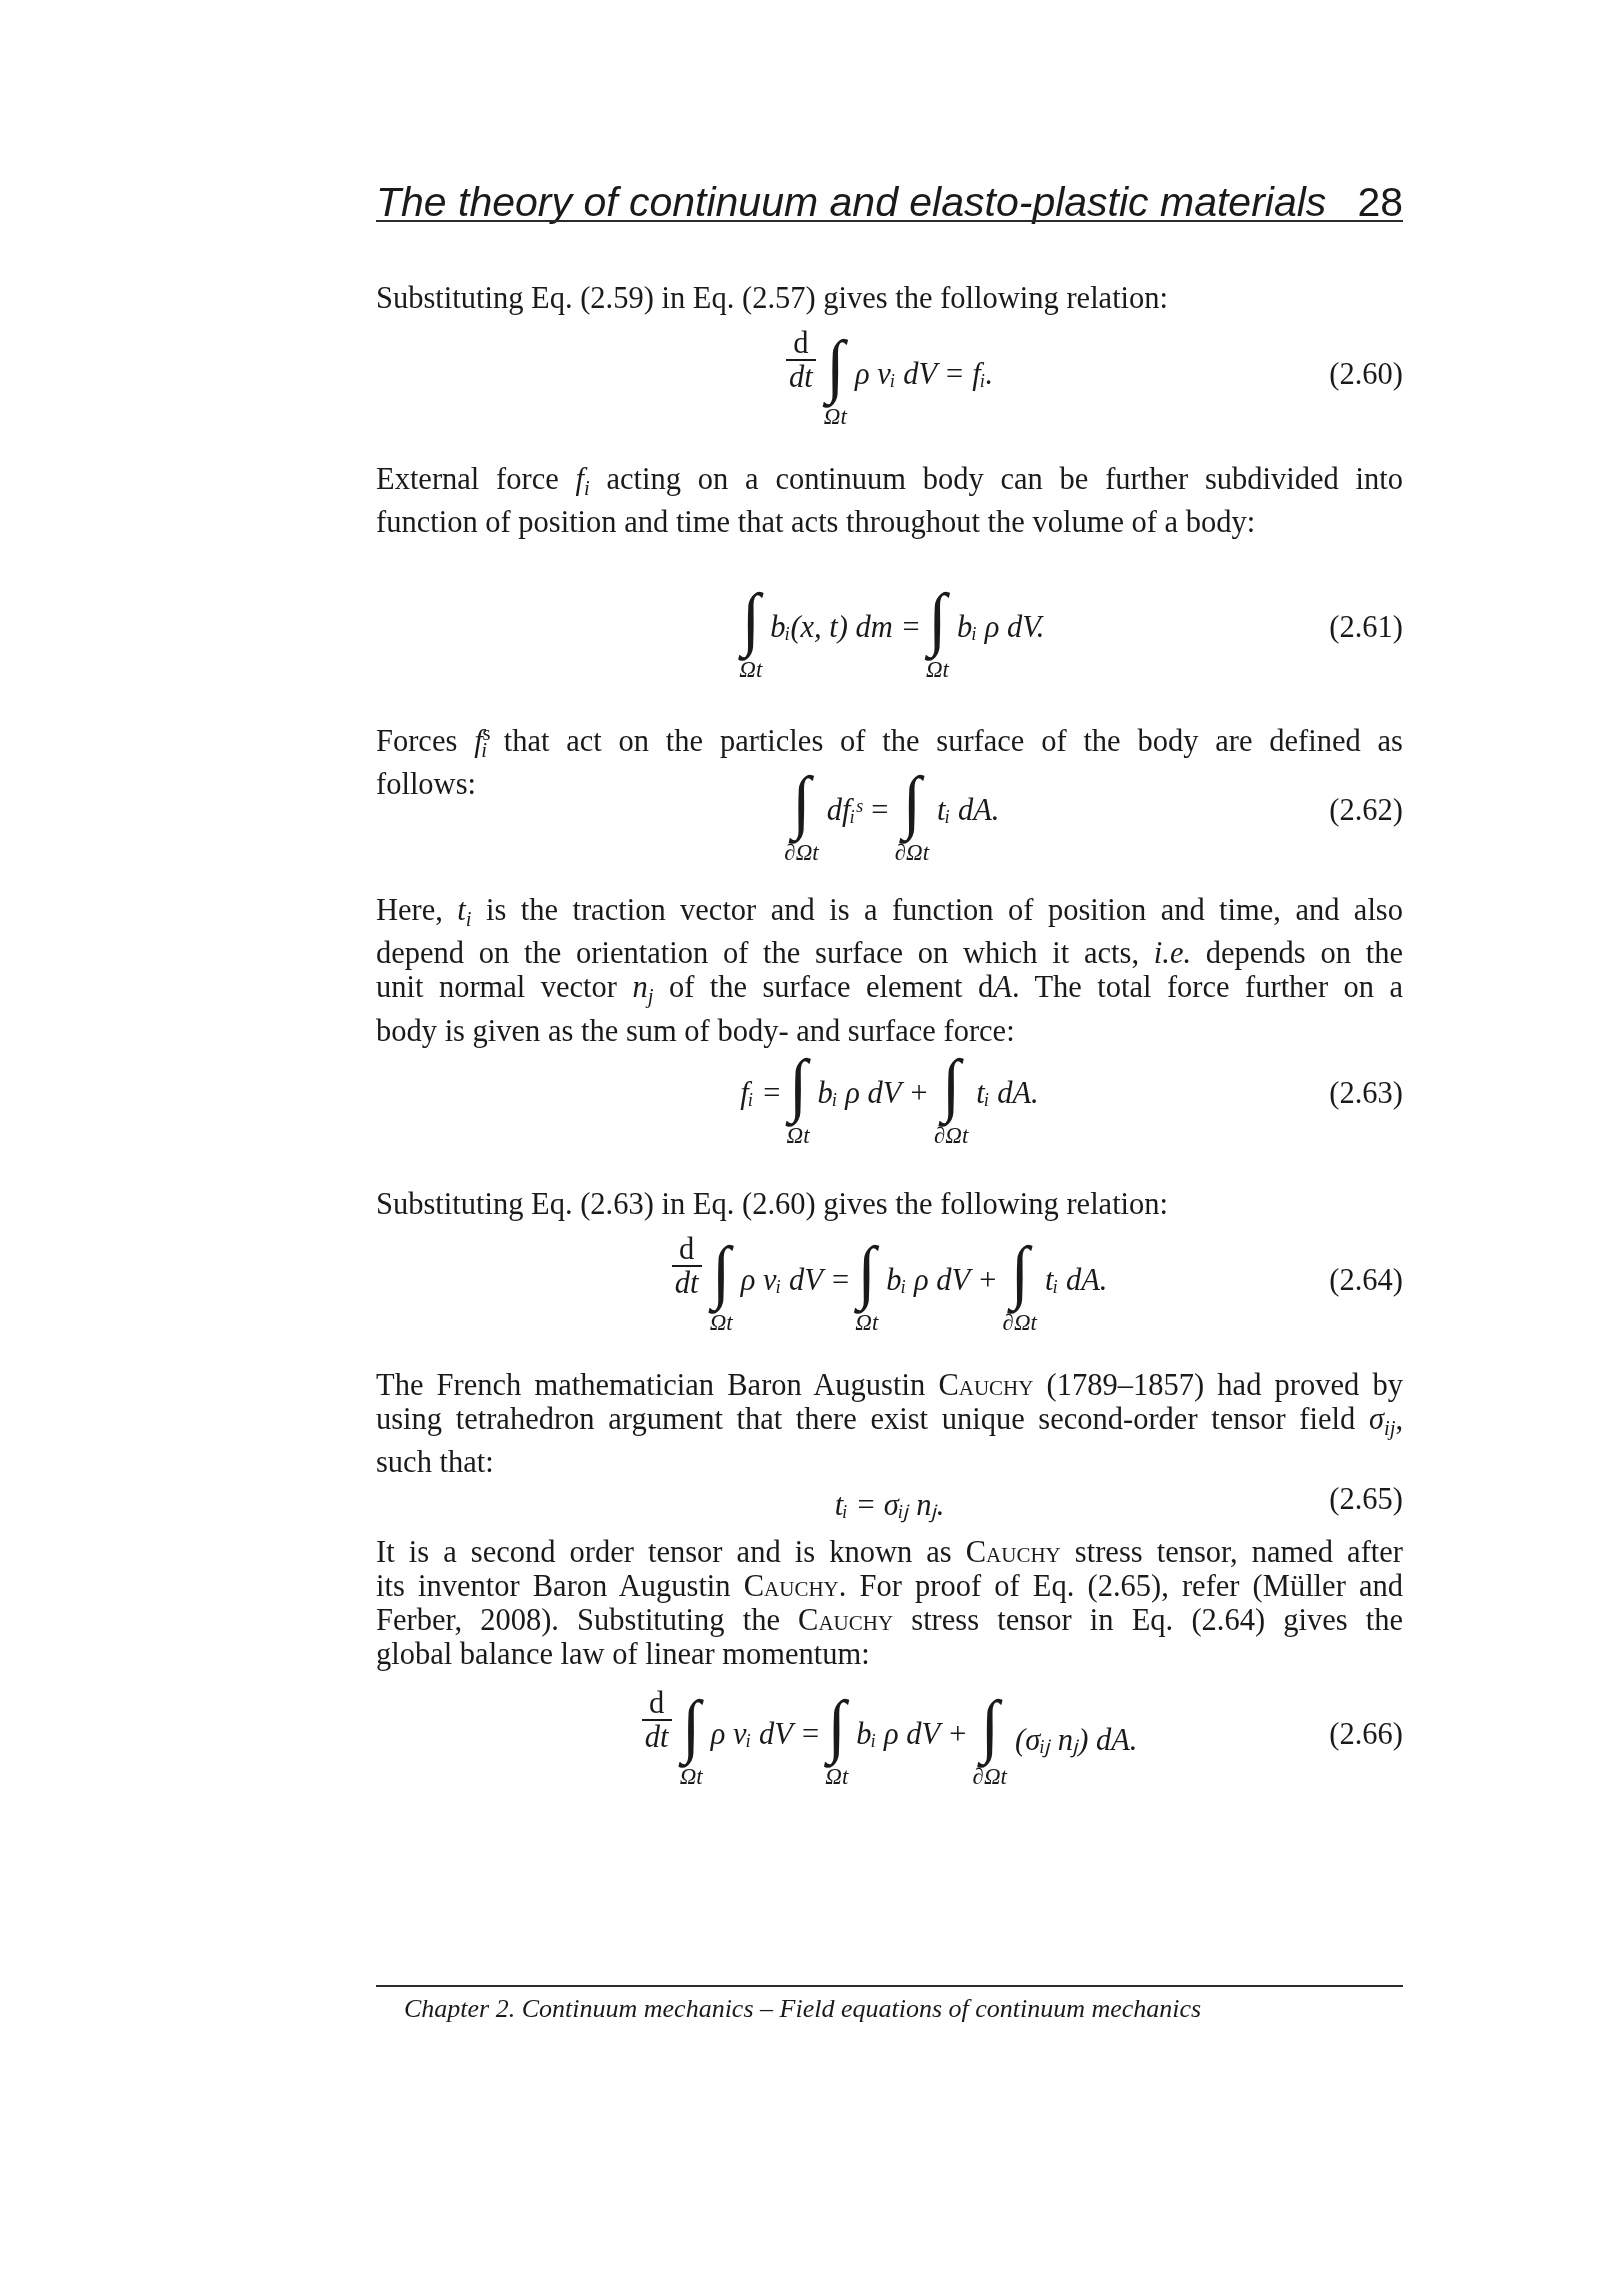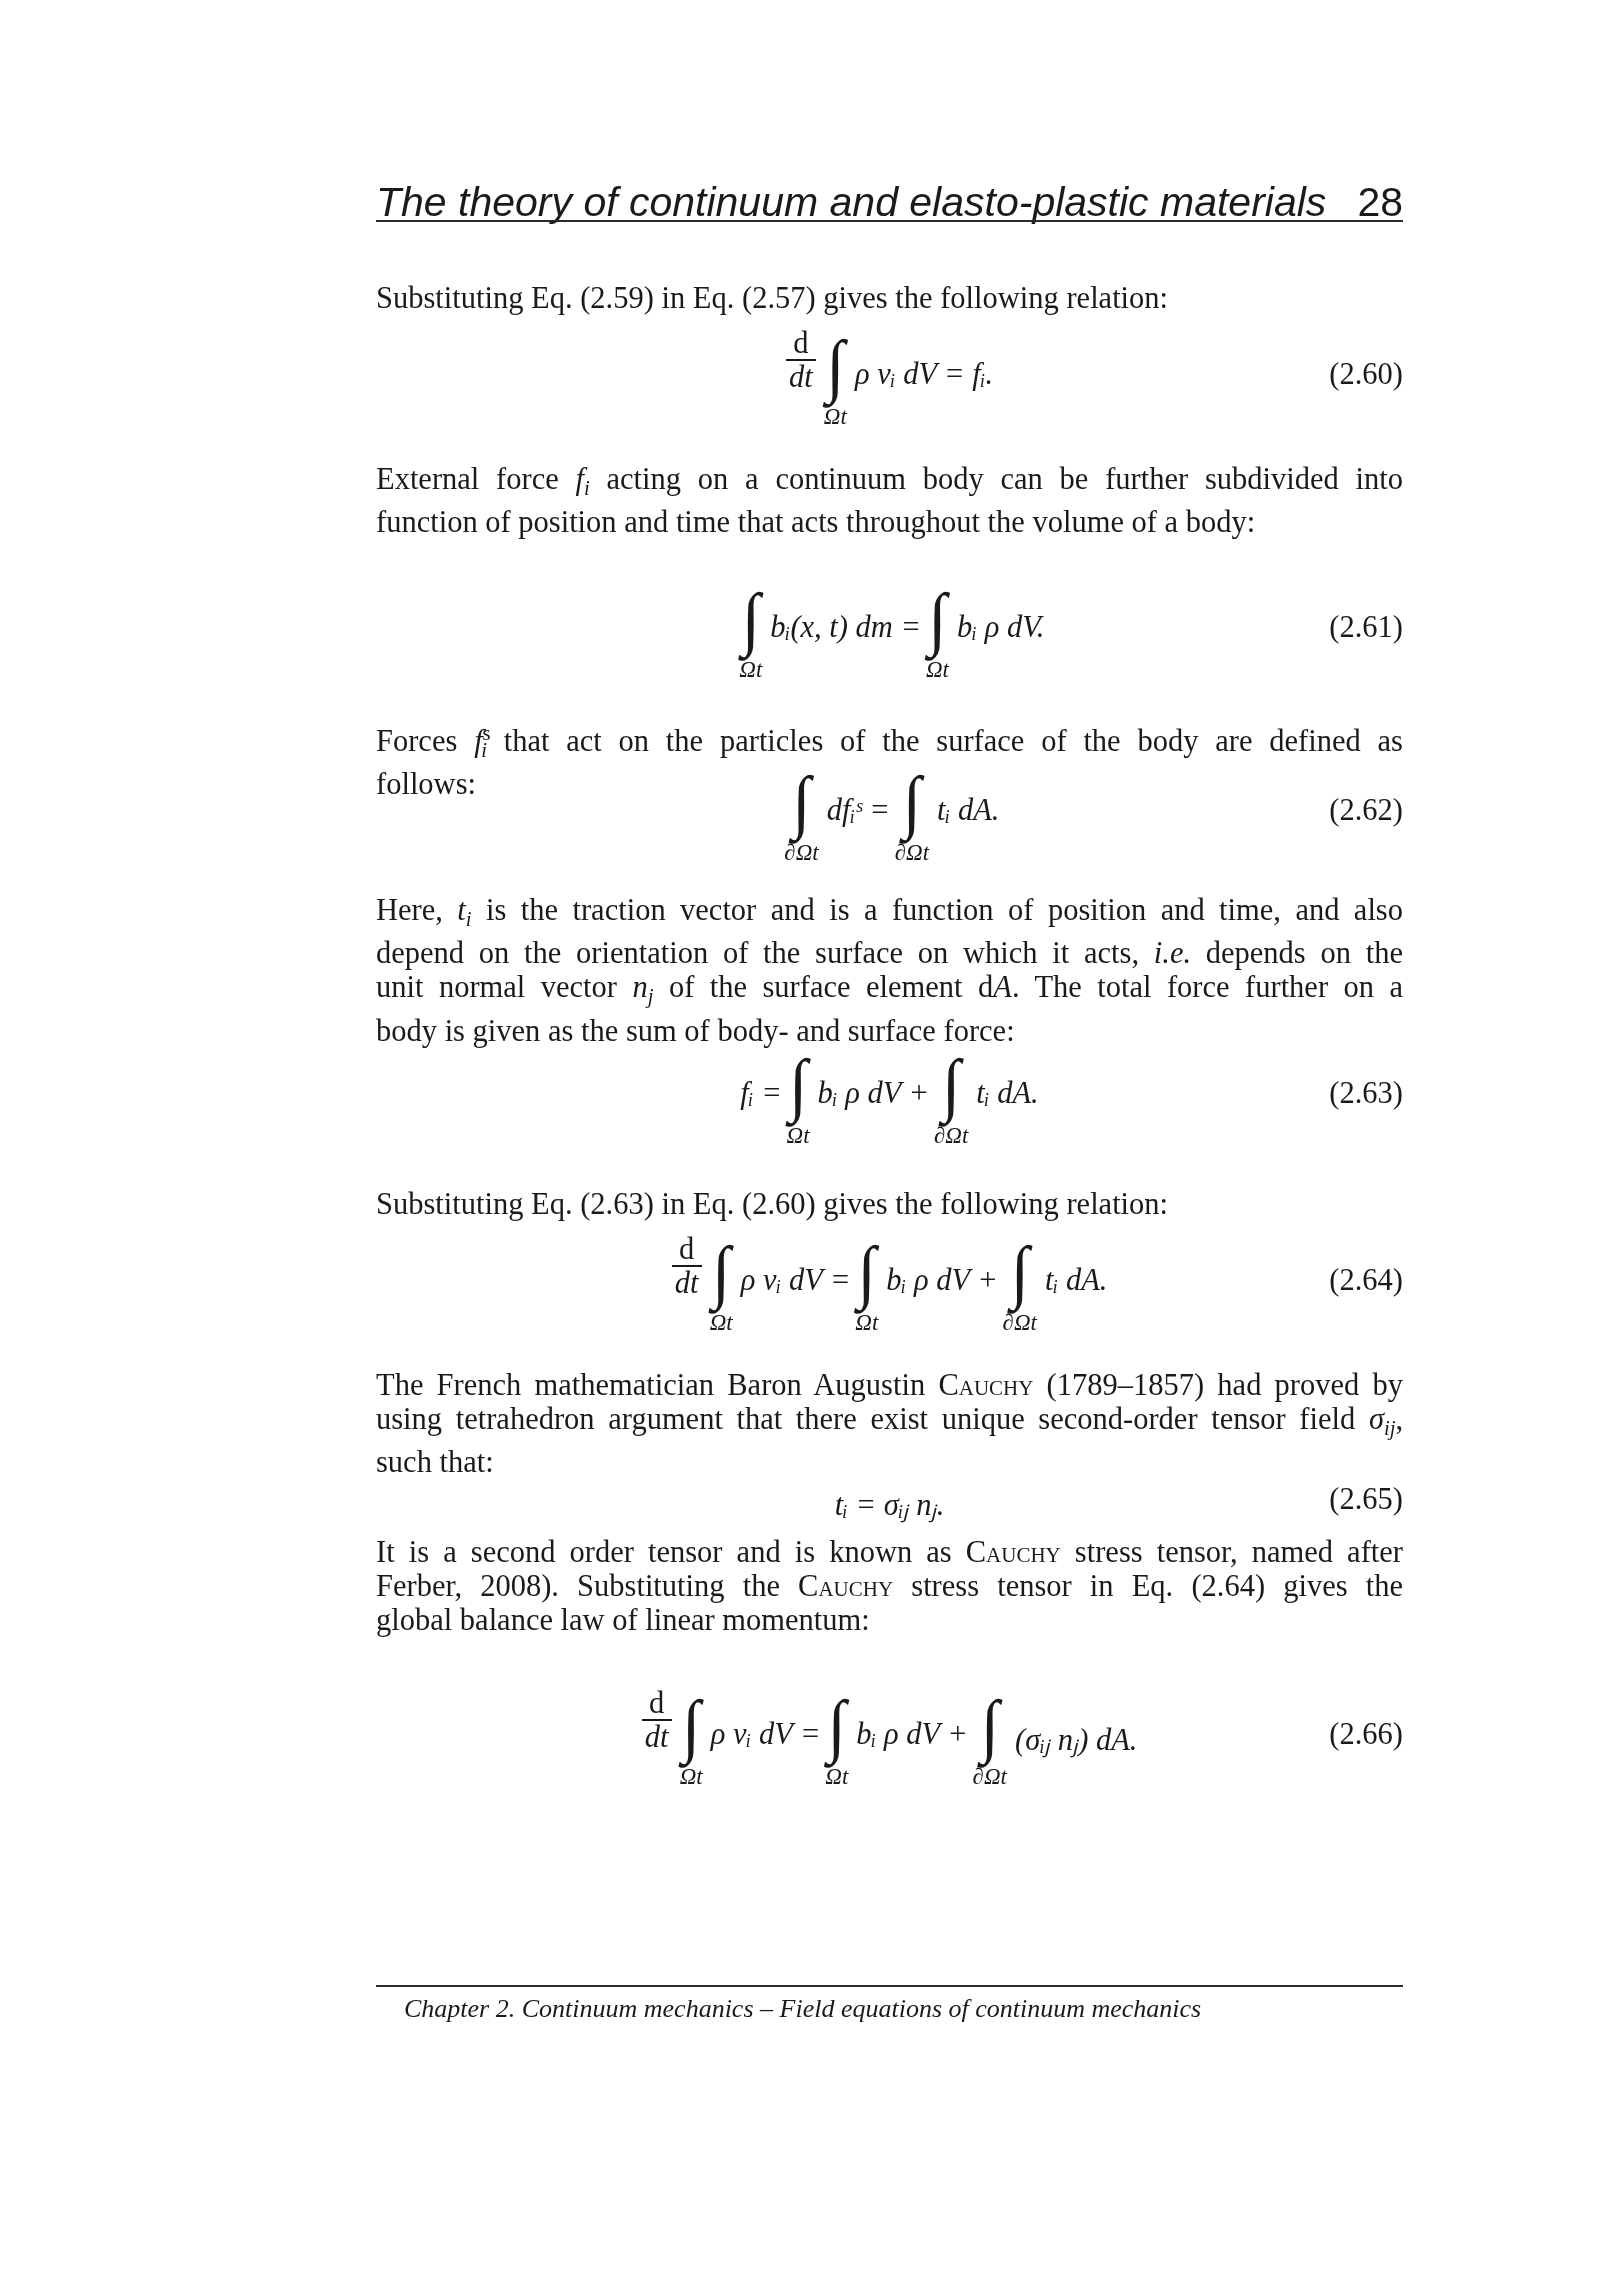--- a/index.html
+++ b/index.html
@@ -169,20 +169,21 @@
 
   <div class="eqwrap" style="top:1452px; height:48px;">
     <div class="eq">
       <span class="tok m">tᵢ = σᵢⱼ nⱼ.</span>
     </div>
     <span class="eqnum">(2.65)</span>
   </div>
 
   <div class="para" style="top:1535px;">
     <span class="line"><span>It is a second order tensor and is known as </span><span class="sc">Cauchy</span><span> stress tensor, named after</span></span>
+    <span class="line"><span>its inventor Baron Augustin </span><span class="sc">Cauchy</span><span>.  For proof of Eq. (2.65), refer (Müller and</span></span>
     <span class="line"><span>Ferber, 2008).  Substituting the </span><span class="sc">Cauchy</span><span> stress tensor in Eq. (2.64) gives the</span></span>
     <span class="line last">global balance law of linear momentum:</span>
   </div>
 
   <div class="eqwrap" style="top:1687px;">
     <div class="eq">
       <span class="frac">
         <span class="num">d</span>
         <span class="bar"></span>
         <span class="den m">dt</span>

